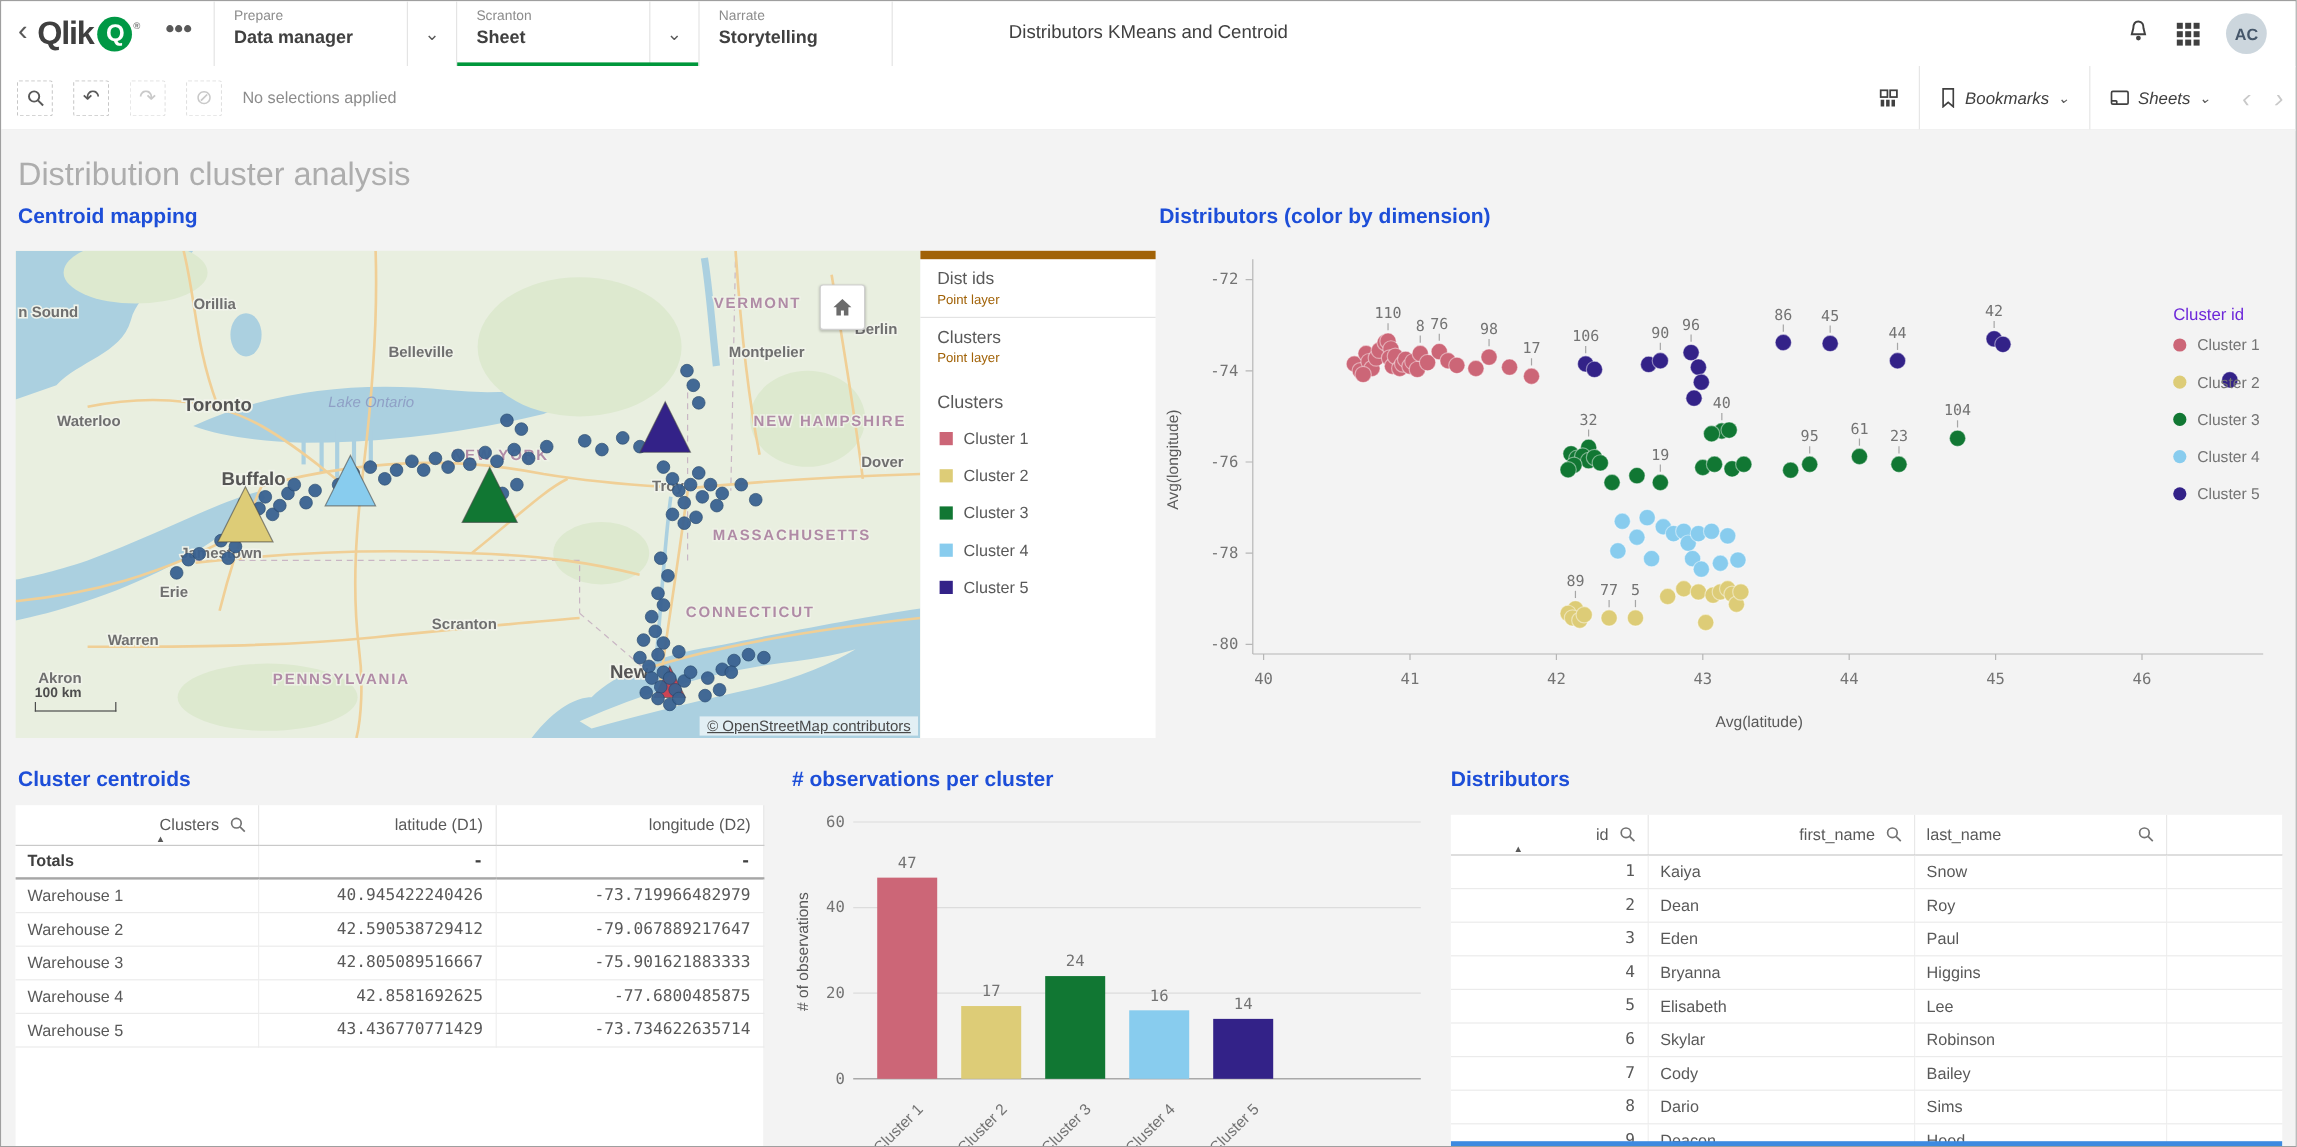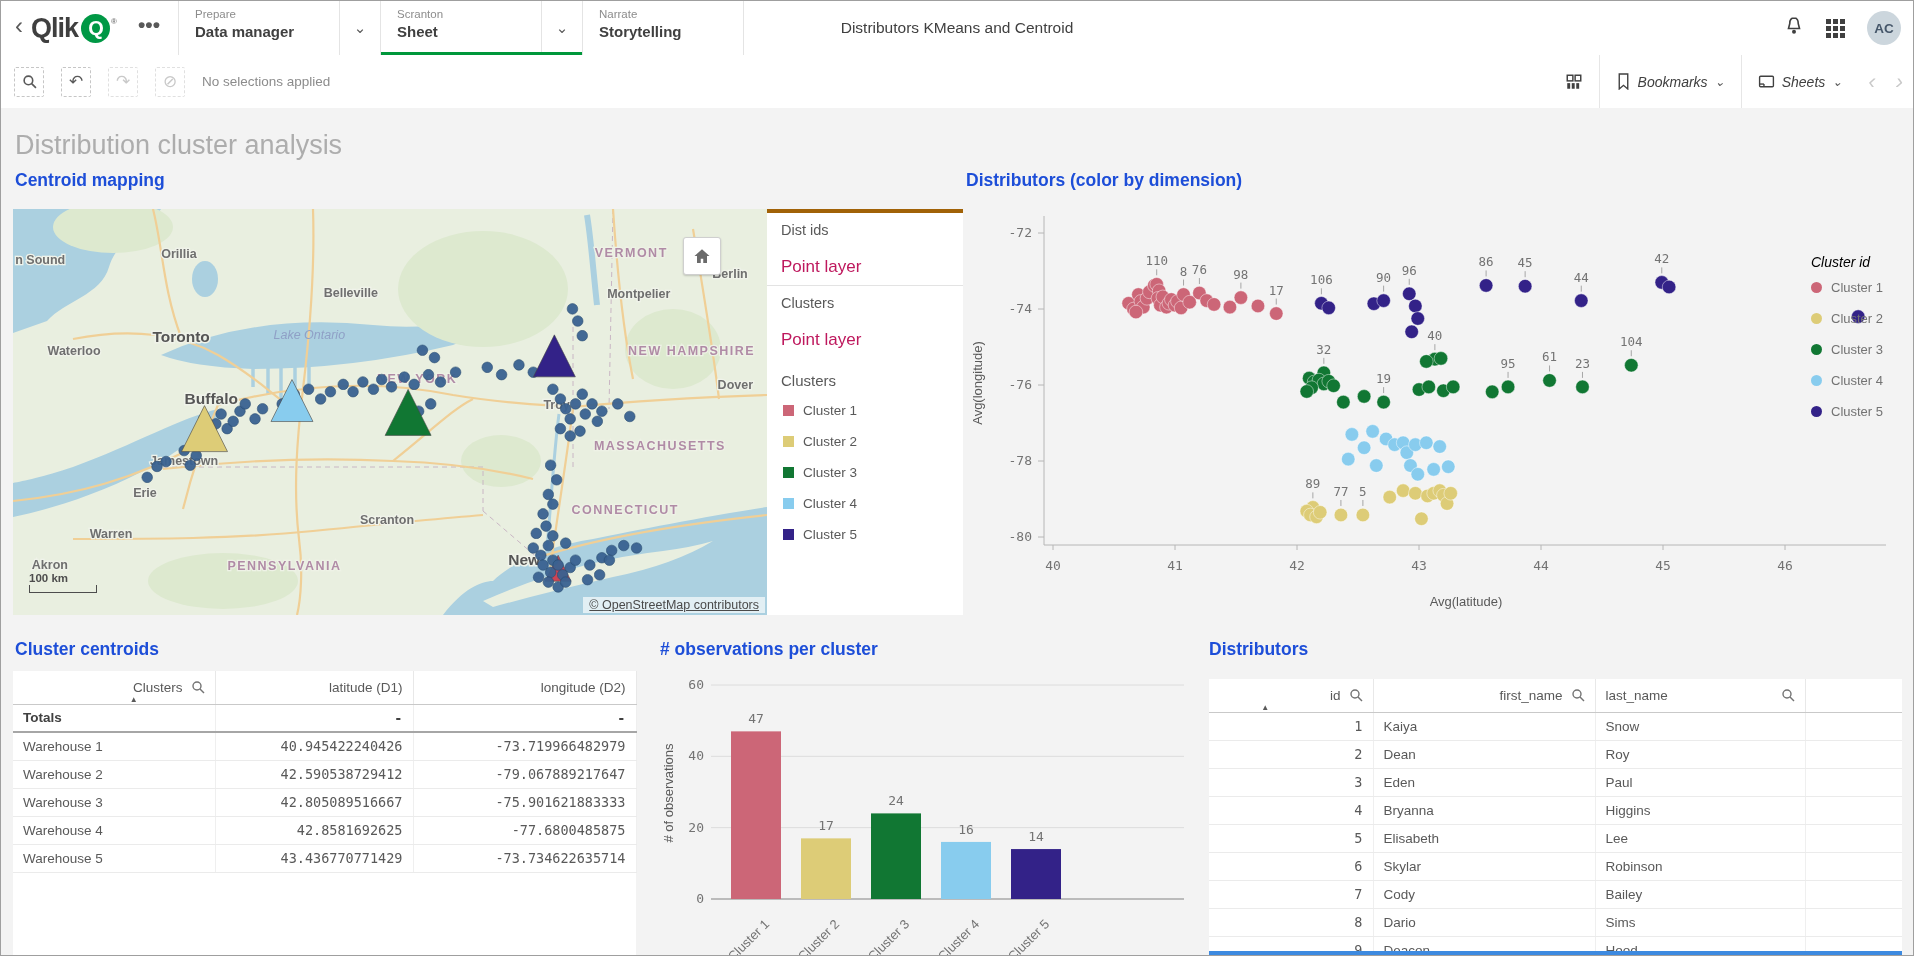--- a/index.html
+++ b/index.html
@@ -15,21 +15,21 @@
   .qlik-reg{font-size:8px;color:#7a7a7a;margin:-14px 0 0 1px;}
   .hdr-dots{color:#595959;font-size:21px;font-weight:bold;margin:0 18px 6px 22px;cursor:pointer;}
   .nav-group{display:flex;align-items:stretch;border-left:1px solid #e4e4e4;position:relative;}
   .nav-main{padding:7px 26px 0 16px;min-width:118px;}
   .nav-label{font-size:11.5px;color:#8c8c8c;}
   .nav-value{font-size:15px;font-weight:bold;color:#404040;margin-top:3px;}
   .nav-chev{width:40px;border-left:1px solid #e4e4e4;display:flex;align-items:center;justify-content:center;color:#595959;font-size:15px;cursor:pointer;}
   .nav-group.active:after{content:"";position:absolute;left:0;right:0;bottom:0;height:3px;background:#00973b;}
   .nav-group.last{border-right:1px solid #e4e4e4;}
   #app-title{position:absolute;left:50%;top:0;transform:translateX(-50%);height:54px;display:flex;align-items:center;font-size:15.5px;color:#404040;}
-  .hdr-right{position:absolute;right:0;top:0;height:54px;display:flex;align-items:center;gap:22px;padding-right:12px;}
+  .hdr-right{position:absolute;right:0;top:0;height:54px;display:flex;align-items:center;gap:22px;padding-right:24px;}
   .bell,.waffle{cursor:pointer;}
   .waffle{display:grid;grid-template-columns:repeat(3,5px);grid-gap:2px;}
   .waffle i{width:5px;height:5px;background:#404040;display:block;}
   .avatar{width:34px;height:34px;border-radius:50%;background:#ccd6dd;color:#46576a;font-size:13.5px;font-weight:bold;display:flex;align-items:center;justify-content:center;cursor:pointer;}
 
   
   #tbar{position:absolute;top:54px;left:0;right:0;height:53px;background:#fff;border-bottom:1px solid #d9d9d9;display:flex;align-items:center;}
   .sel-icons{display:flex;gap:17px;padding-left:13px;}
   .sel-icon{width:28px;height:28px;border:1px dashed #c6c6c6;border-radius:2px;display:flex;align-items:center;justify-content:center;color:#595959;font-size:17px;cursor:pointer;}
   .sel-icon.disabled{color:#c9c9c9;border-color:#e0e0e0;cursor:default;}
@@ -51,33 +51,33 @@
   #map-attrib{position:absolute;right:2px;bottom:2px;font-size:12.5px;color:#4a4a4a;background:rgba(255,255,255,.65);padding:1px 6px;text-decoration:underline;}
   #map-home{position:absolute;right:46px;top:28px;width:36px;height:36px;background:#fff;border:1px solid #cfcfcf;border-radius:3px;box-shadow:0 1px 2px rgba(0,0,0,.18);display:flex;align-items:center;justify-content:center;cursor:pointer;}
   #map-scale{position:absolute;left:16px;bottom:22px;font-size:11.5px;font-weight:bold;color:#4d4d4d;}
   #map-scale .bar{width:66px;height:7px;border-left:1.5px solid #4d4d4d;border-right:1.5px solid #4d4d4d;border-bottom:1.5px solid #4d4d4d;margin-top:1px;}
   .m-city{font-size:12.5px;font-weight:bold;fill:#6f6f6f;paint-order:stroke;stroke:#f0f3ea;stroke-width:2.5px;}
   .m-city-lg{font-size:15.5px;font-weight:bold;fill:#555;paint-order:stroke;stroke:#f0f3ea;stroke-width:3px;}
   .m-state{font-size:12.5px;font-weight:bold;fill:#b08ba6;letter-spacing:1.5px;paint-order:stroke;stroke:#eef2e6;stroke-width:2.5px;}
   .m-lake{font-size:12.5px;font-style:italic;fill:#8fa0c6;}
 
   
-  #map-legend{position:absolute;left:766px;top:101px;width:196px;height:406px;background:#fff;border-top:4px solid #a16207;box-sizing:border-box;font-size:14px;color:#595959;}
+  #map-legend{position:absolute;left:766px;top:101px;width:196px;height:406px;background:#fff;border-top:7px solid #a16207;box-sizing:border-box;font-size:14px;color:#595959;}
   .ml-layer{padding:9px 0 8px 14px;border-bottom:1px solid #e3e3e3;}
   .ml-name{font-size:14.5px;color:#595959;}
-  .ml-sub{font-size:17px;color:#be185d;margin-top:19px;}
+  .ml-sub{font-size:11px;color:#a16207;margin-top:3px;}
   .ml-head{font-size:15px;color:#595959;padding:14px 0 6px 14px;}
   .ml-item{display:flex;align-items:center;gap:9px;padding:8px 0 8px 16px;cursor:pointer;}
   .ml-swatch{width:11px;height:11px;}
   .ml-label{font-size:13.5px;color:#595959;}
 
   
   #scatter-wrap{position:absolute;left:965px;top:90px;width:940px;height:432px;}
   #scatter-legend{position:absolute;left:845px;top:56px;width:95px;}
-  .sc-leg-title{font-size:14px;color:#000000;margin-bottom:10px;font-style:italic;}
+  .sc-leg-title{font-size:14px;color:#6d28d9;margin-bottom:10px;}
   .sc-leg-item{display:flex;align-items:center;gap:9px;margin-bottom:16px;cursor:pointer;}
   .sc-leg-dot{width:11px;height:11px;border-radius:50%;}
   .sc-leg-label{font-size:13px;color:#737373;}
   .axis-txt{font-size:13px;fill:#737373;}
   .axis-name{font-size:13px;fill:#595959;}
   .pt-label{font-size:12.5px;fill:#737373;}
 
   
   #centroids-wrap{position:absolute;left:12px;top:563px;width:623px;bottom:0;background:#fff;}
   #bar-wrap{position:absolute;left:659px;top:565px;width:531px;height:290px;}

